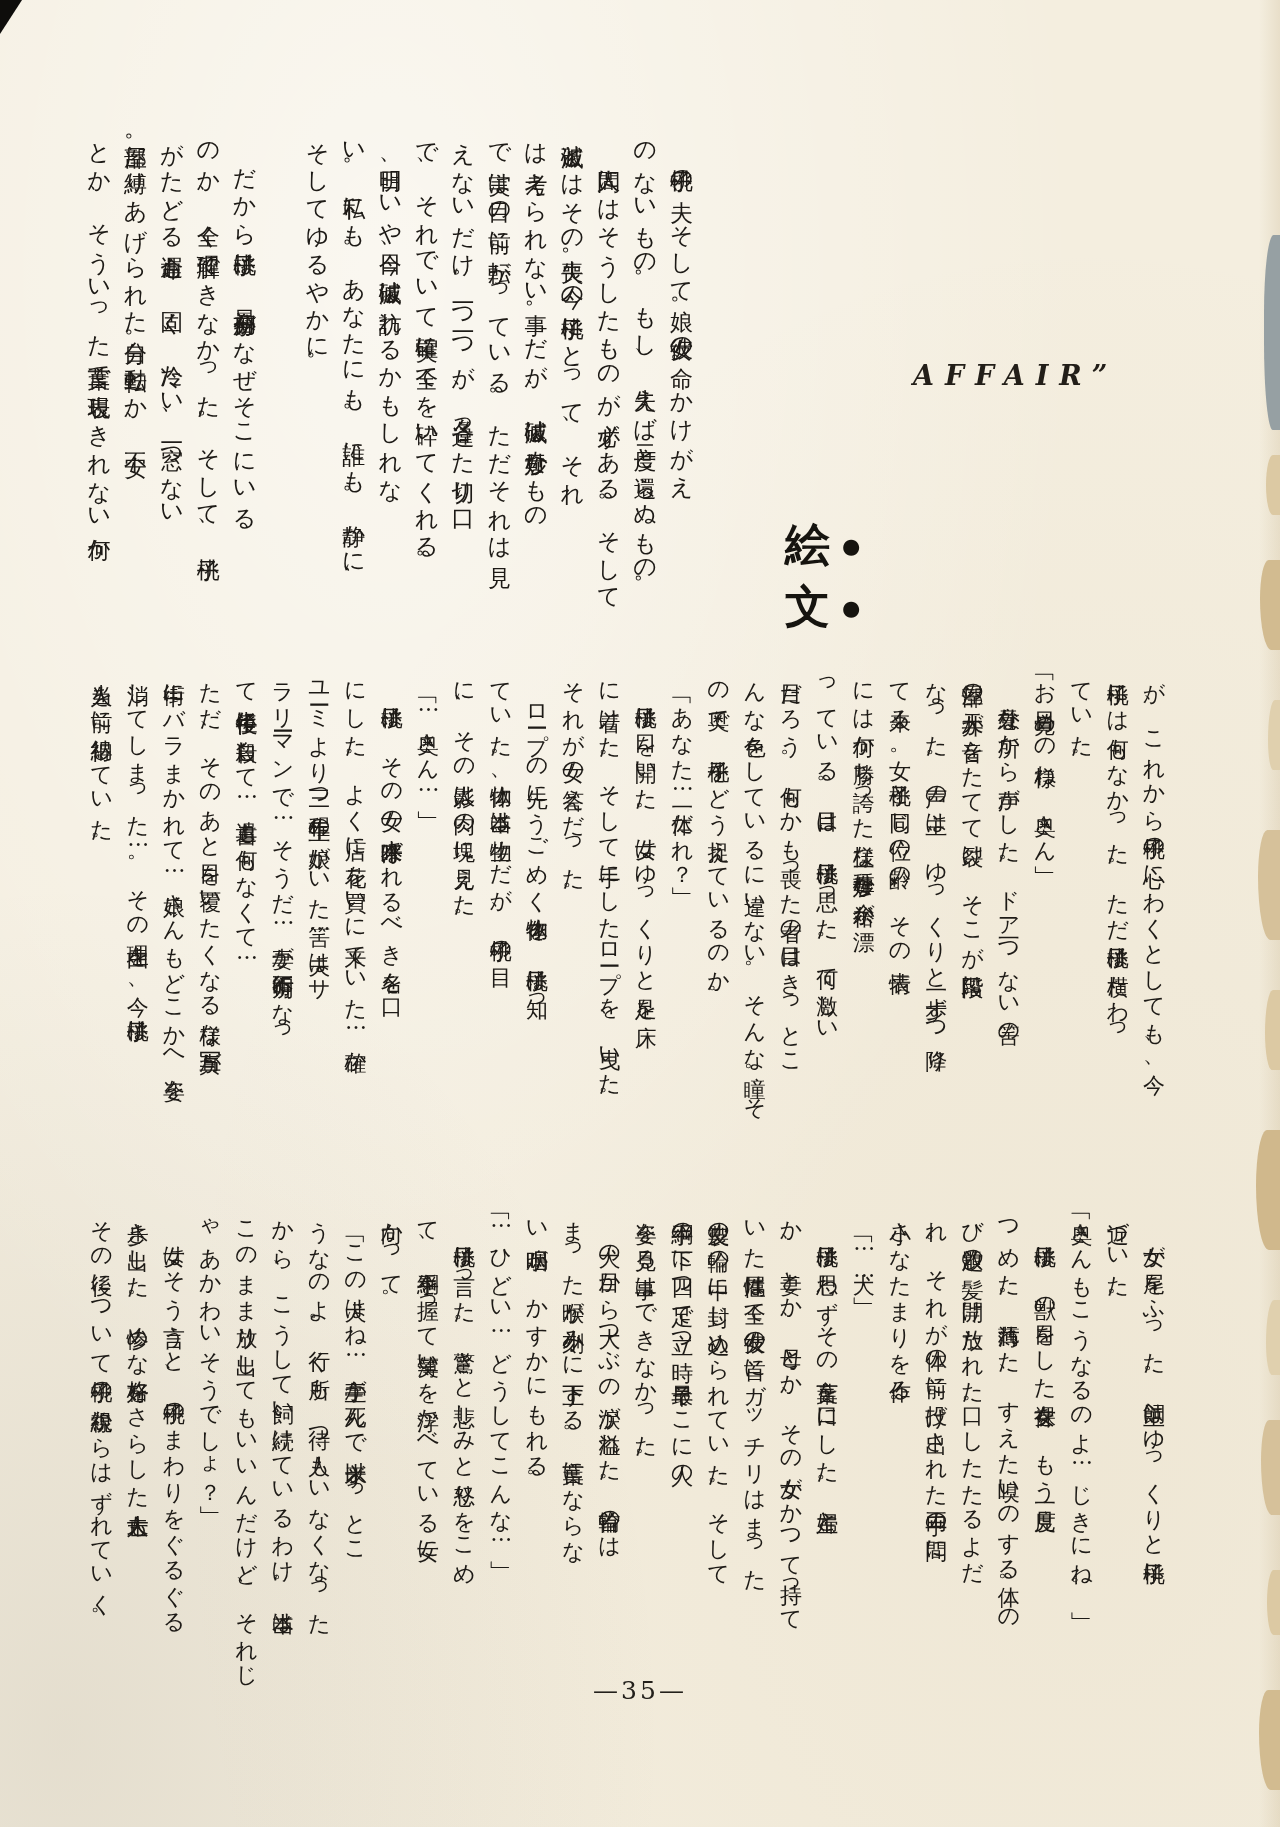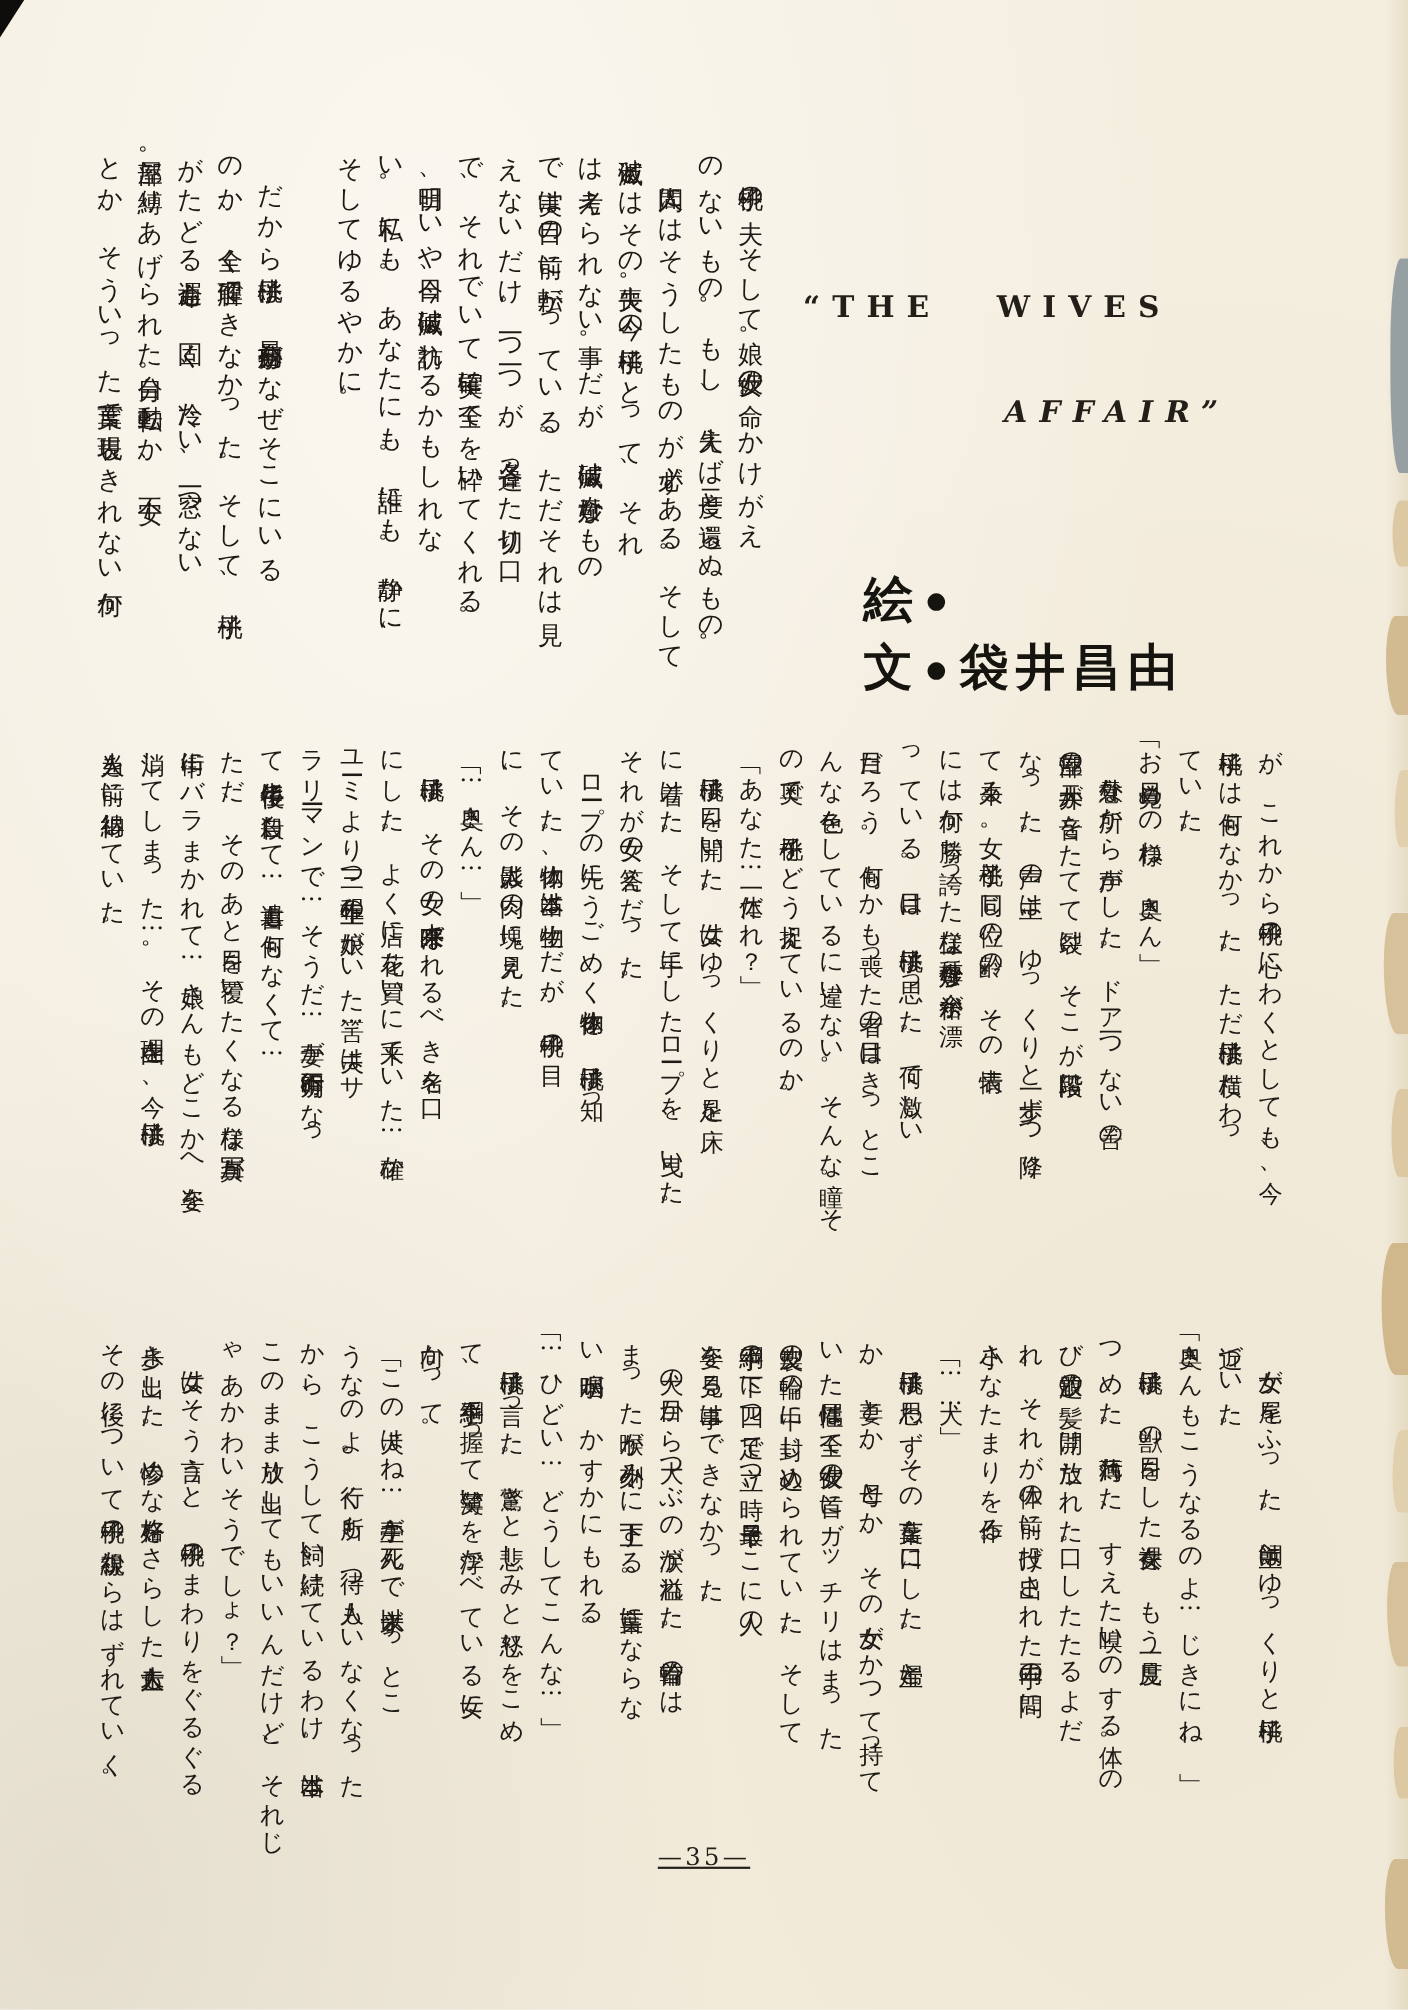--- a/index.html
+++ b/index.html
@@ -27,21 +27,21 @@
                 letter-spacing:11px; word-spacing:30px; color:#221e18; }
   .title-line1 { left:730px; top:264px; }
   .title-line2 { left:913px; top:360px;font-style:italic; }
   
   .credits { position:absolute; left:785px; top:514px; }
   .credit-row { display:flex; align-items:center; height:62px;
                 font-weight:bold; font-size:45px; letter-spacing:6px; color:#16140f; }
   .credit-bullet { font-size:21px; margin:0 12px 0 6px; letter-spacing:0; }
   
   .page-number { position:absolute; left:0; right:0; top:1676px; text-align:center;
-                 font-size:22px; letter-spacing:3px; color:#23201b;text-decoration:underline; }
+                 font-size:25px; letter-spacing:3px; color:#23201b; }
   
   .corner-mark { position:absolute; left:0; top:0; width:0; height:0;
                  border-top:34px solid #0e0d0b; border-right:22px solid transparent; }
   .torn-edge { position:absolute; right:0; top:0; width:30px; height:1827px;
                background:linear-gradient(to left, rgba(190,168,124,0.22), transparent 70%); }
   .torn-edge .blob { position:absolute; }
 </style>
 </head>
 <body>
 
@@ -76,32 +76,30 @@
       <div class="tcol">い。私にも。あなたにも。誰にも。静かに、</div>
       <div class="tcol">そしてゆるやかに。</div>
       <div class="tcol">　</div>
       <div class="tcol">　だから桃子は、最初自分がなぜそこにいる</div>
       <div class="tcol">のか、全く理解できなかった。そして、桃子</div>
       <div class="tcol">がたどる運命も。固く、冷たい、窓一つない</div>
       <div class="tcol">部屋。縛りあげられた自分。動転とか、不安</div>
       <div class="tcol">とか、そういった言葉で表現しきれない何か</div>
     </section>
 
-  <div class="title-line title-line1">“THE WIVES</div>
   <div class="title-line title-line2">AFFAIR”</div>
 
   <div class="credits">
     <div class="credit-row">
       <span>絵</span>
       <span class="credit-bullet">●</span>
     </div>
     <div class="credit-row">
       <span>文</span>
       <span class="credit-bullet">●</span>
-      <span>袋井昌由</span>
     </div>
   </div>
 
   <section class="vtext block-middle">
       <div class="tcol">が、これから桃子の心にわくとしても、今、</div>
       <div class="tcol">桃子には何もなかった。ただ桃子は横たわっ</div>
       <div class="tcol">ていた。</div>
       <div class="tcol">「お目覚めの様ね、奥さん」</div>
       <div class="tcol">　意外な所から声がした。ドア一つない筈の</div>
       <div class="tcol">部屋の天井が音をたてて裂け、そこが階段に</div>

